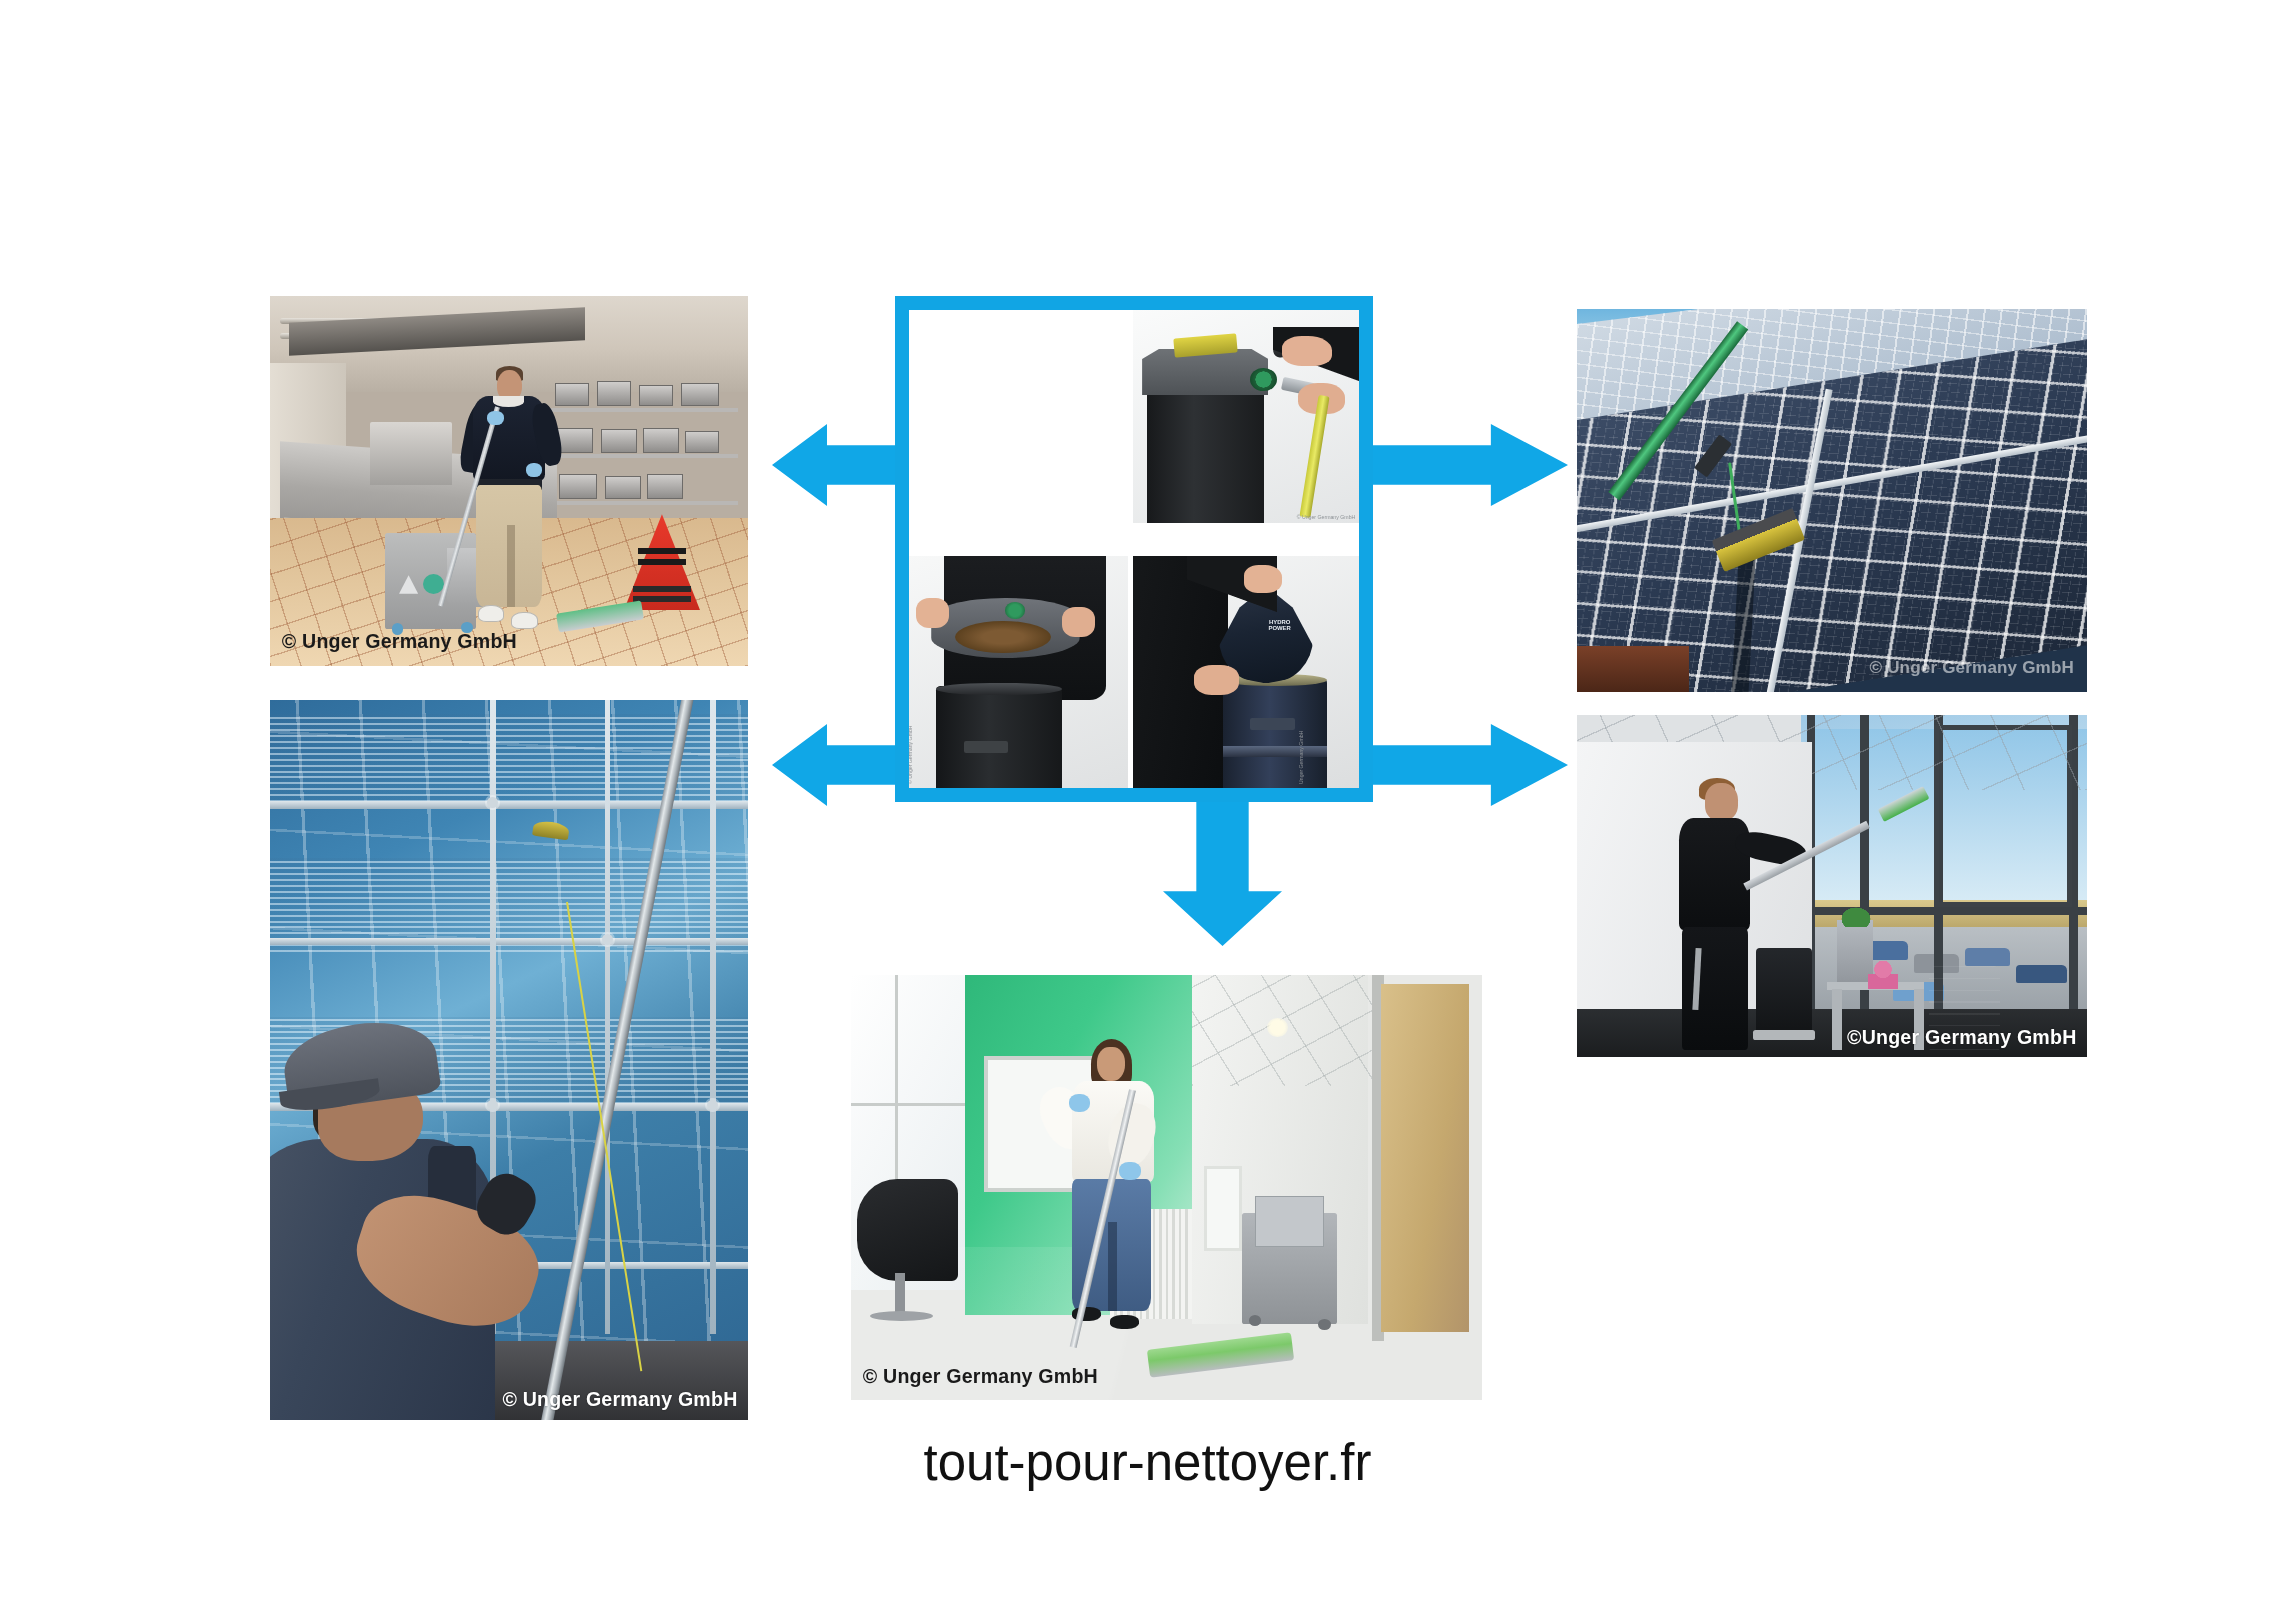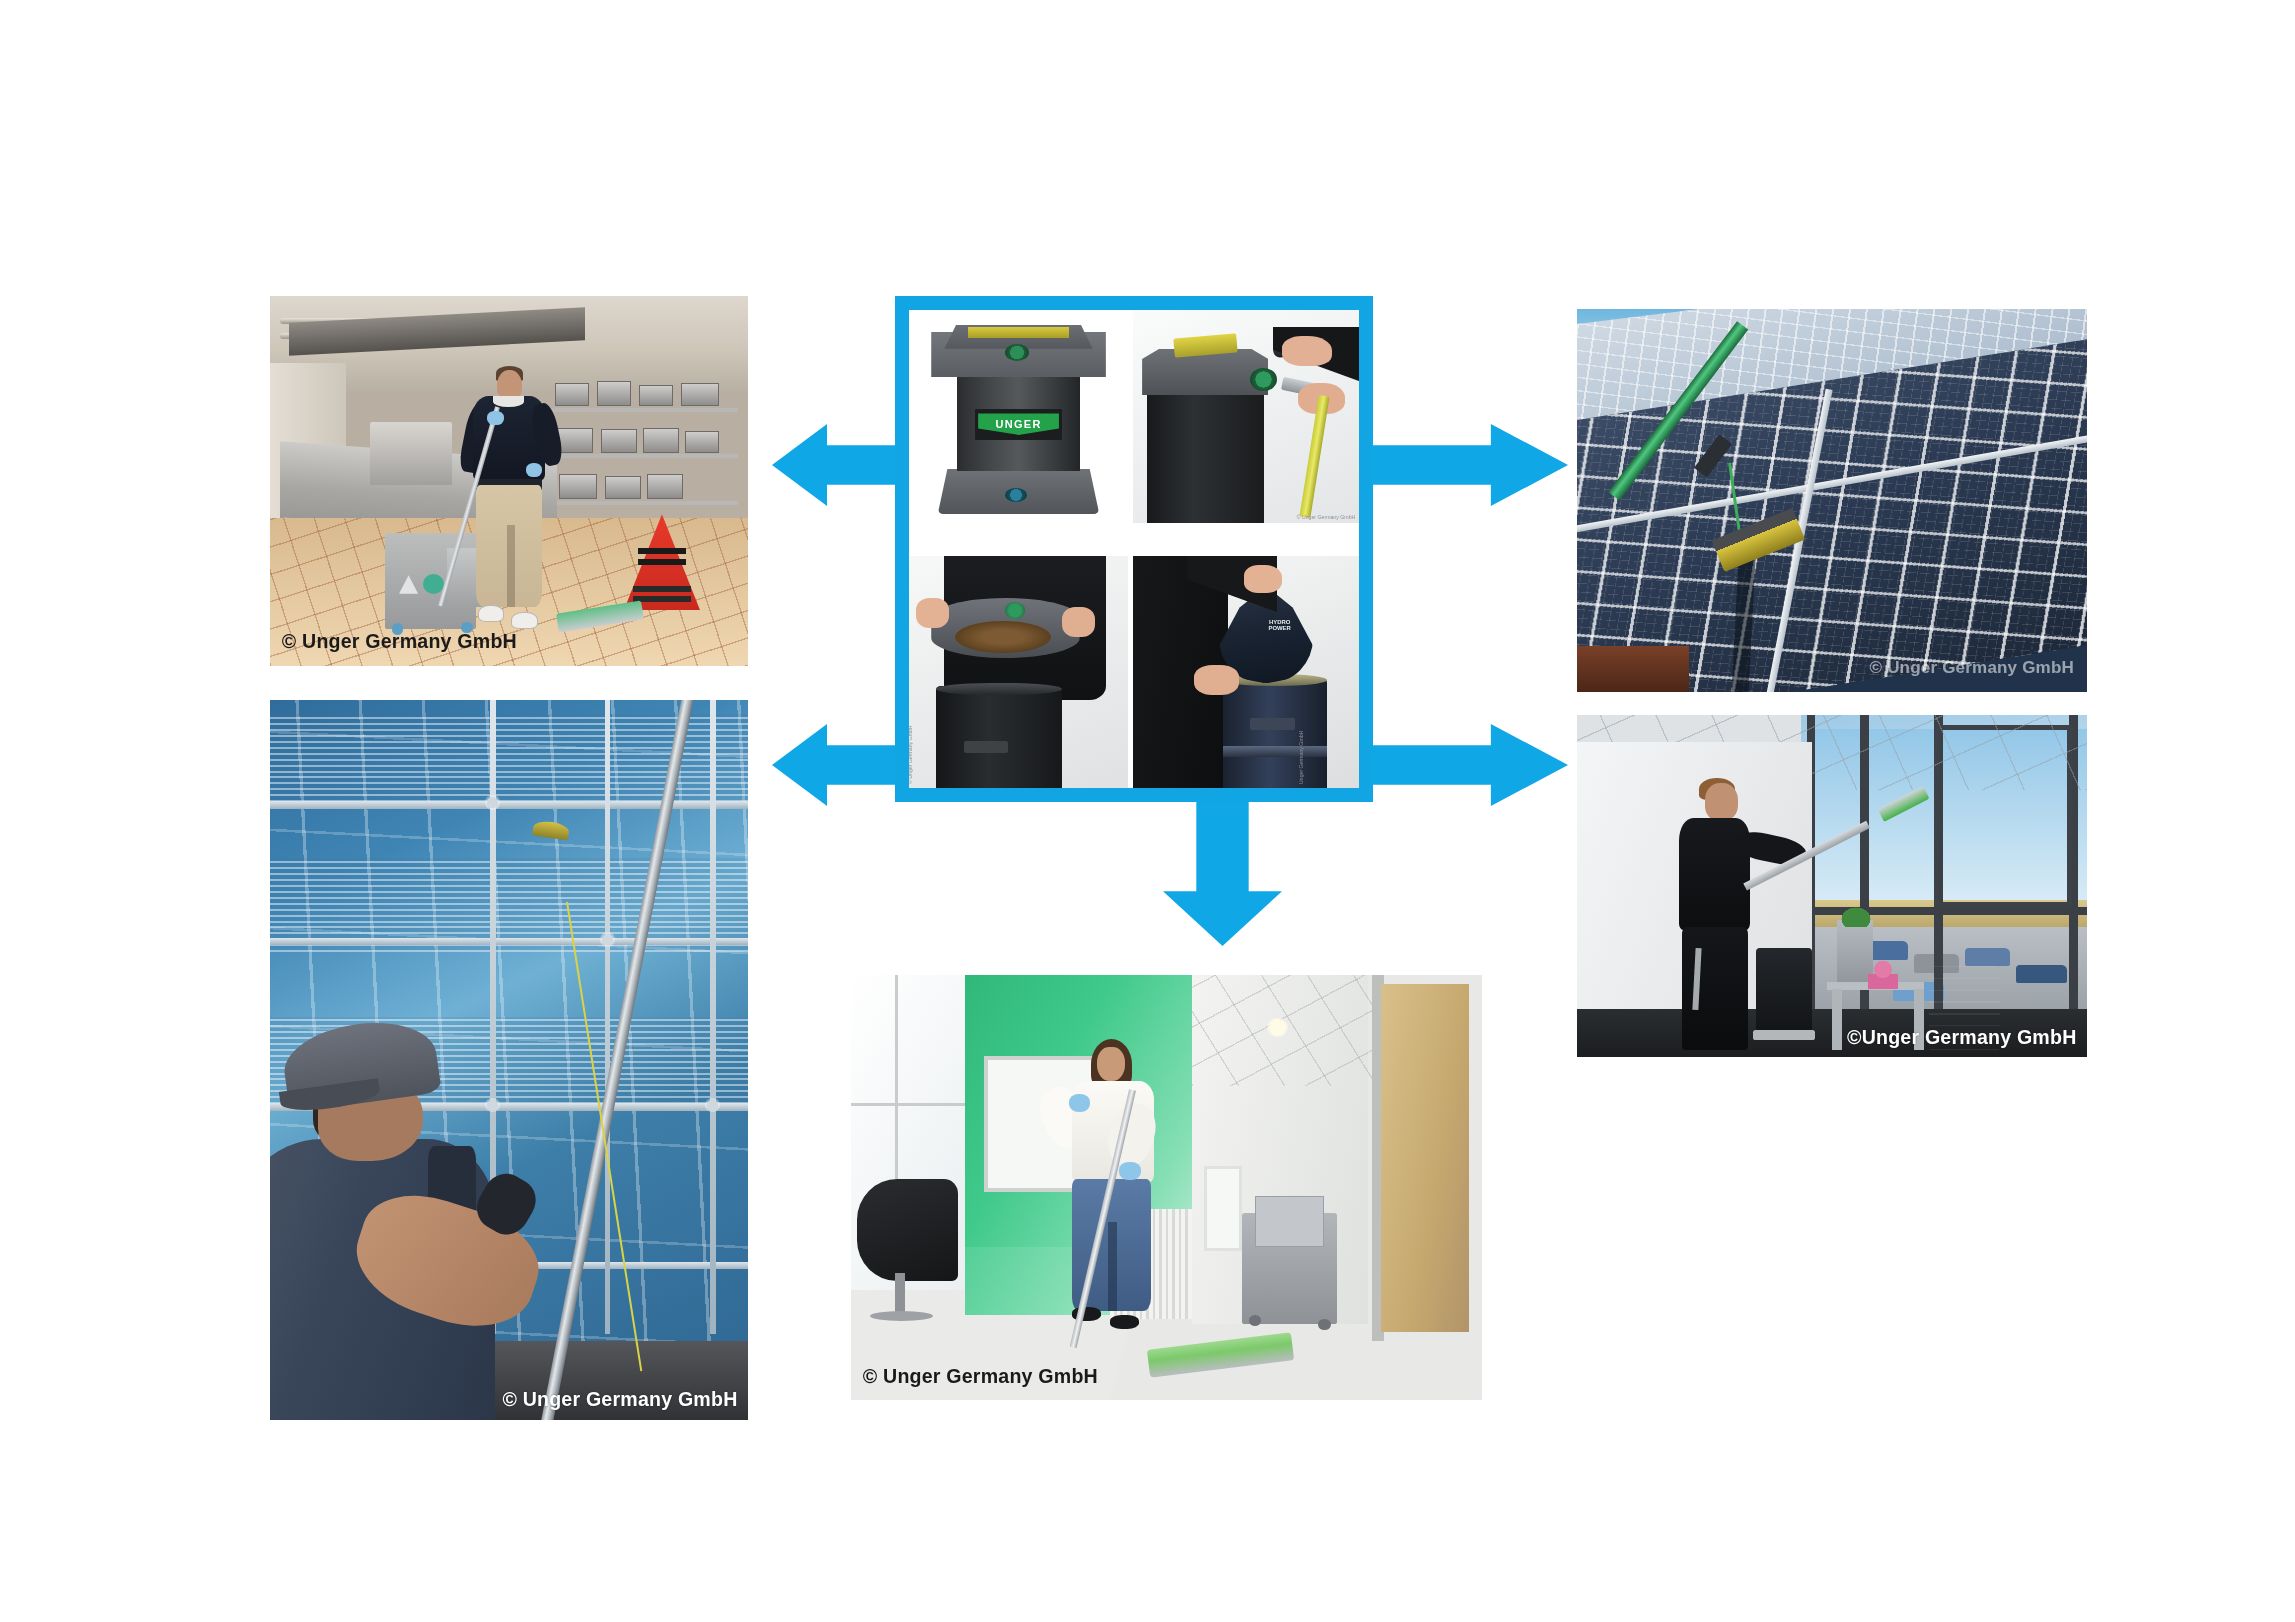--- a/index.html
+++ b/index.html
@@ -649,31 +649,20 @@
 
   <div class="arrow" id="arrow-left-top"></div>
   <div class="arrow" id="arrow-left-bottom"></div>
   <div class="arrow" id="arrow-right-top"></div>
   <div class="arrow" id="arrow-right-bottom"></div>
   <div class="arrow" id="arrow-down"></div>
 
   <div id="center-frame">
     <div id="center-grid">
 
-      <div class="q" id="q-tl">
-        <div class="p-base"></div>
-        <div class="p-body"></div>
-        <div class="p-lidears"></div>
-        <div class="p-lidtop"></div>
-        <div class="p-yellow"></div>
-        <div class="p-inlet"></div>
-        <div class="p-label"></div>
-        <div class="p-unger">UNGER</div>
-        <div class="p-outlet"></div>
-      </div>
 
       <div class="q" id="q-tr">
         <div class="h-bg"></div>
         <div class="h-drum"></div>
         <div class="h-lid"></div>
         <div class="h-yellow"></div>
         <div class="h-port"></div>
         <div class="h-handle"></div>
         <div class="h-arm"></div>
         <div class="h-hand1"></div>
@@ -711,15 +700,16 @@
         </div>
         <div class="r-arm"></div>
         <div class="r-hand"></div>
         <div class="r-hand2"></div>
         <div class="qwm qwm-v" style="right:1.3px;bottom:3.9px;">Unger Germany GmbH</div>
       </div>
 
     </div>
   </div>
 
+  <div id="footer">tout-pour-nettoyer.fr</div>
 
 </div>
 
 
 </body></html>

